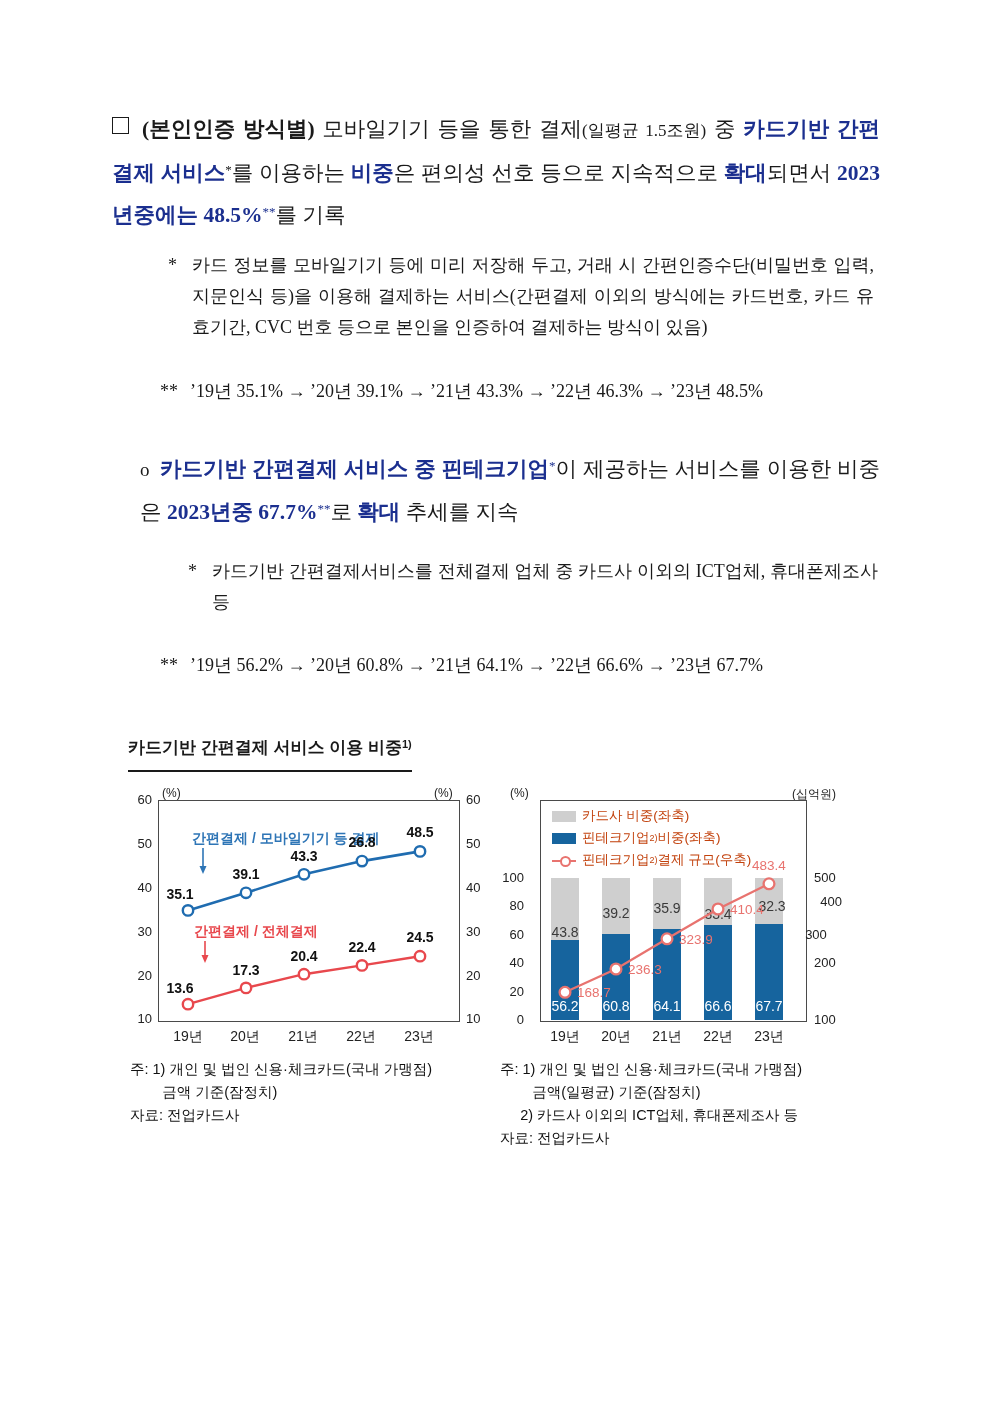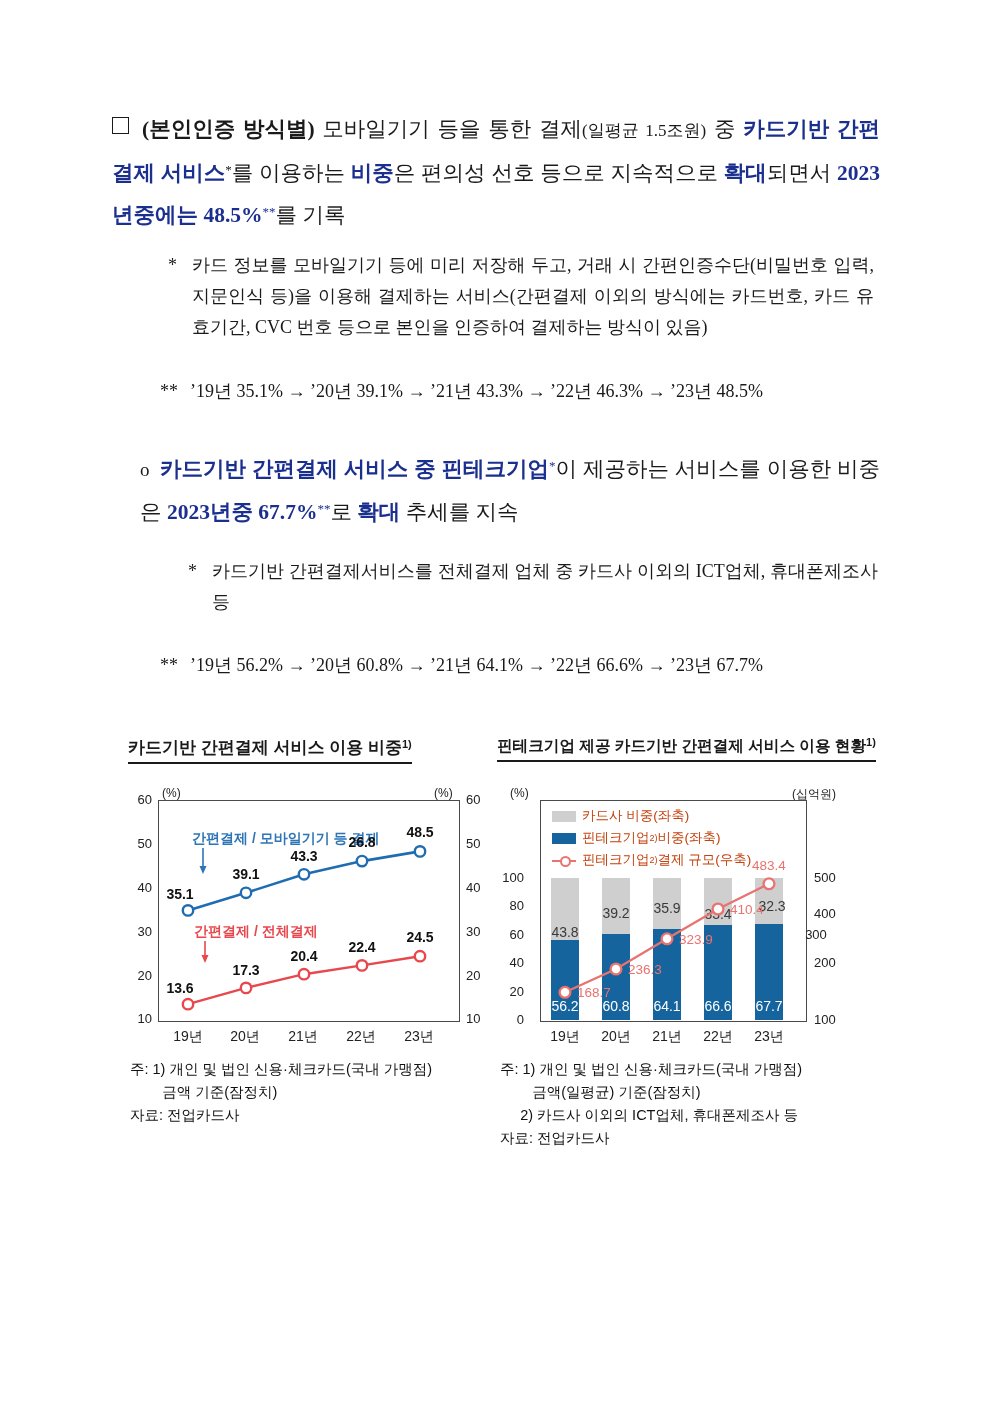--- a/index.html
+++ b/index.html
@@ -50,21 +50,21 @@
   }
   .circ-mark{display:inline-block;width:20px;font-size:19px;}
 
   
   .chart-title{
     position:absolute;
     font-family:"Liberation Sans", sans-serif;
     font-weight:bold;
     font-size:17px;
     border-bottom:2px solid #1a1a1a;
-    padding-bottom:3px;
+    padding-bottom:11px;
     white-space:nowrap;
   }
   .chart-title .sup2{font-size:11px;vertical-align:5px;}
   #title-left{left:128px;top:736px;}
   #title-right{left:497px;top:736px;font-size:15.6px;}
 
   .chart{position:absolute;}
   #chart-left{left:128px;top:790px;width:360px;height:260px;}
   #chart-right{left:500px;top:790px;width:370px;height:260px;}
 
@@ -175,23 +175,20 @@
     <span class="bodytxt" style="padding-left:24px;">카드기반 간편결제서비스를 전체결제 업체 중 카드사 이외의 ICT업체, 휴대폰제조사 등</span>
   </div>
 
   <div class="note note4">
     <span class="mk">**</span>
     <span class="bodytxt" style="padding-left:30px;">’19년 56.2%  →  ’20년 60.8%  →  ’21년 64.1%  →  ’22년 66.6%  →  ’23년 67.7%</span>
   </div>
 
   <div class="chart-title" id="title-left">
     <span>카드기반 간편결제 서비스 이용 비중</span><span class="sup2">1)</span>
-  </div>
-  <div class="chart-title" id="title-right">
-    <span>핀테크기업 제공 카드기반 간편결제 서비스 이용 현황</span><span class="sup2">1)</span>
   </div>
 
   <div class="chart" id="chart-left">
 
     <span class="axis-unit" style="left:34px;top:-4px;">(%)</span>
     <span class="axis-unit" style="left:306px;top:-4px;">(%)</span>
 
     <div class="plot-frame" id="lp" style="left:30px;top:10px;width:300px;height:220px;"></div>
 
     <span class="tick" style="left:-4px;top:2px;">60</span>
@@ -286,21 +283,21 @@
     </div>
 
     <span class="tick" style="left:-4px;top:80px;">100</span>
     <span class="tick" style="left:-4px;top:108px;">80</span>
     <span class="tick" style="left:-4px;top:137px;">60</span>
     <span class="tick" style="left:-4px;top:165px;">40</span>
     <span class="tick" style="left:-4px;top:194px;">20</span>
     <span class="tick" style="left:-4px;top:222px;">0</span>
 
     <span class="tick r" style="left:314px;top:80px;">500</span>
-    <span class="tick r" style="left:314px;top:116px;">400</span>
+    <span class="tick r" style="left:314px;top:104px;text-align:right;">400</span>
     <span class="tick r" style="left:302px;top:137px;text-align:center;">300</span>
     <span class="tick r" style="left:314px;top:165px;">200</span>
     <span class="tick r" style="left:314px;top:222px;">100</span>
 
     <span class="xtick" style="left:37px;top:238px;">19년</span>
     <span class="xtick" style="left:88px;top:238px;">20년</span>
     <span class="xtick" style="left:139px;top:238px;">21년</span>
     <span class="xtick" style="left:190px;top:238px;">22년</span>
     <span class="xtick" style="left:241px;top:238px;">23년</span>
 

